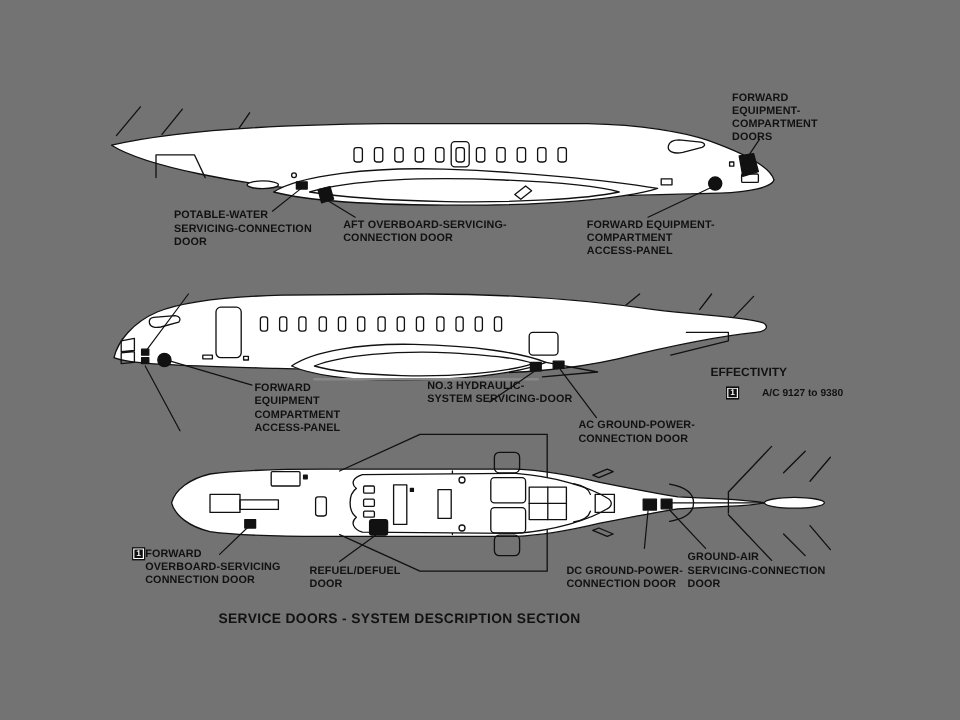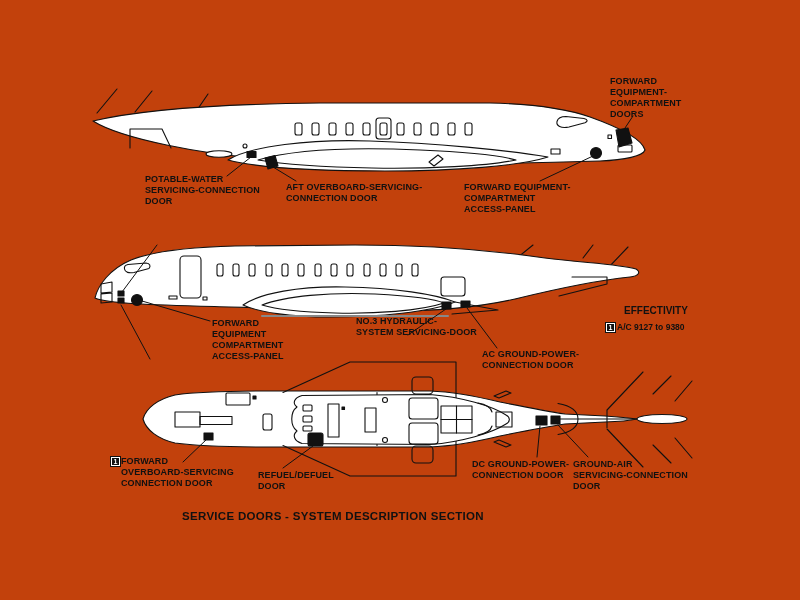--- a/index.html
+++ b/index.html
@@ -1,24 +1,24 @@
 <!DOCTYPE html>
 <html><head>
 <meta charset="utf-8">
 <style>
   html,body{margin:0;padding:0;background:#fff;}
-  .canvas{position:relative;width:800px;height:600px;background:#c2410c;overflow:hidden;
+  .canvas{position:relative;width:800px;height:600px;background:#737373;overflow:hidden;
           font-family:"Liberation Sans",sans-serif;color:#000;}
   .art{position:absolute;left:0;top:0;}
   .lbl{position:absolute;font:bold 9px/11px "Liberation Sans",sans-serif;
        white-space:pre-line;letter-spacing:.1px;color:#111;}
   .caption{position:absolute;left:0;top:510px;width:666px;text-align:center;
            font:bold 11.5px "Liberation Sans",sans-serif;letter-spacing:.3px;color:#111;}
-  .eff-head{position:absolute;left:624px;top:305px;font:bold 10px "Liberation Sans",sans-serif;color:#111;text-align:center;}
-  .eff-row{position:absolute;left:606px;top:322px;display:flex;align-items:center;gap:2px;
+  .eff-head{position:absolute;left:592px;top:305px;font:bold 10px "Liberation Sans",sans-serif;color:#111;text-align:center;}
+  .eff-row{position:absolute;left:606px;top:322px;display:flex;align-items:center;gap:20px;
            font:bold 8.5px "Liberation Sans",sans-serif;color:#111;}
   .note-icon{display:inline-block;width:9px;height:9px;background:#111;color:#fff;
              font:bold 7px/9px "Liberation Sans",sans-serif;text-align:center;
              box-shadow:inset 0 0 0 1px #fff, 0 0 0 1px #111;}
   .note-icon.inline{position:absolute;left:111px;top:457px;}
 </style>
 </head>
 <body>
 
 <div class="canvas">
@@ -167,40 +167,40 @@
 
   <div class="lbl" style="left:610px;top:76px">FORWARD
 EQUIPMENT-
 COMPARTMENT
 DOORS</div>
   <div class="lbl" style="left:145px;top:174px">POTABLE-WATER
 SERVICING-CONNECTION
 DOOR</div>
   <div class="lbl" style="left:286px;top:182px">AFT OVERBOARD-SERVICING-
 CONNECTION DOOR</div>
-  <div class="lbl" style="left:464px;top:182px">FORWARD EQUIPMENT-
+  <div class="lbl" style="left:489px;top:182px">FORWARD EQUIPMENT-
 COMPARTMENT
 ACCESS-PANEL</div>
 
   <div class="lbl" style="left:212px;top:318px">FORWARD
 EQUIPMENT
 COMPARTMENT
 ACCESS-PANEL</div>
   <div class="lbl" style="left:356px;top:316px">NO.3 HYDRAULIC-
 SYSTEM SERVICING-DOOR</div>
   <div class="lbl" style="left:482px;top:349px">AC GROUND-POWER-
 CONNECTION DOOR</div>
 
   <span class="note-icon inline">1</span>
   <div class="lbl" style="left:121px;top:456px">FORWARD
 OVERBOARD-SERVICING
 CONNECTION DOOR</div>
   <div class="lbl" style="left:258px;top:470px">REFUEL/DEFUEL
 DOOR</div>
-  <div class="lbl" style="left:472px;top:459px">DC GROUND-POWER-
+  <div class="lbl" style="left:472px;top:470px">DC GROUND-POWER-
 CONNECTION DOOR</div>
   <div class="lbl" style="left:573px;top:459px">GROUND-AIR
 SERVICING-CONNECTION
 DOOR</div>
 
   <div class="eff-head">EFFECTIVITY</div>
   <div class="eff-row">
     <span class="note-icon">1</span>
     <span>A/C 9127 to 9380</span>
   </div>

